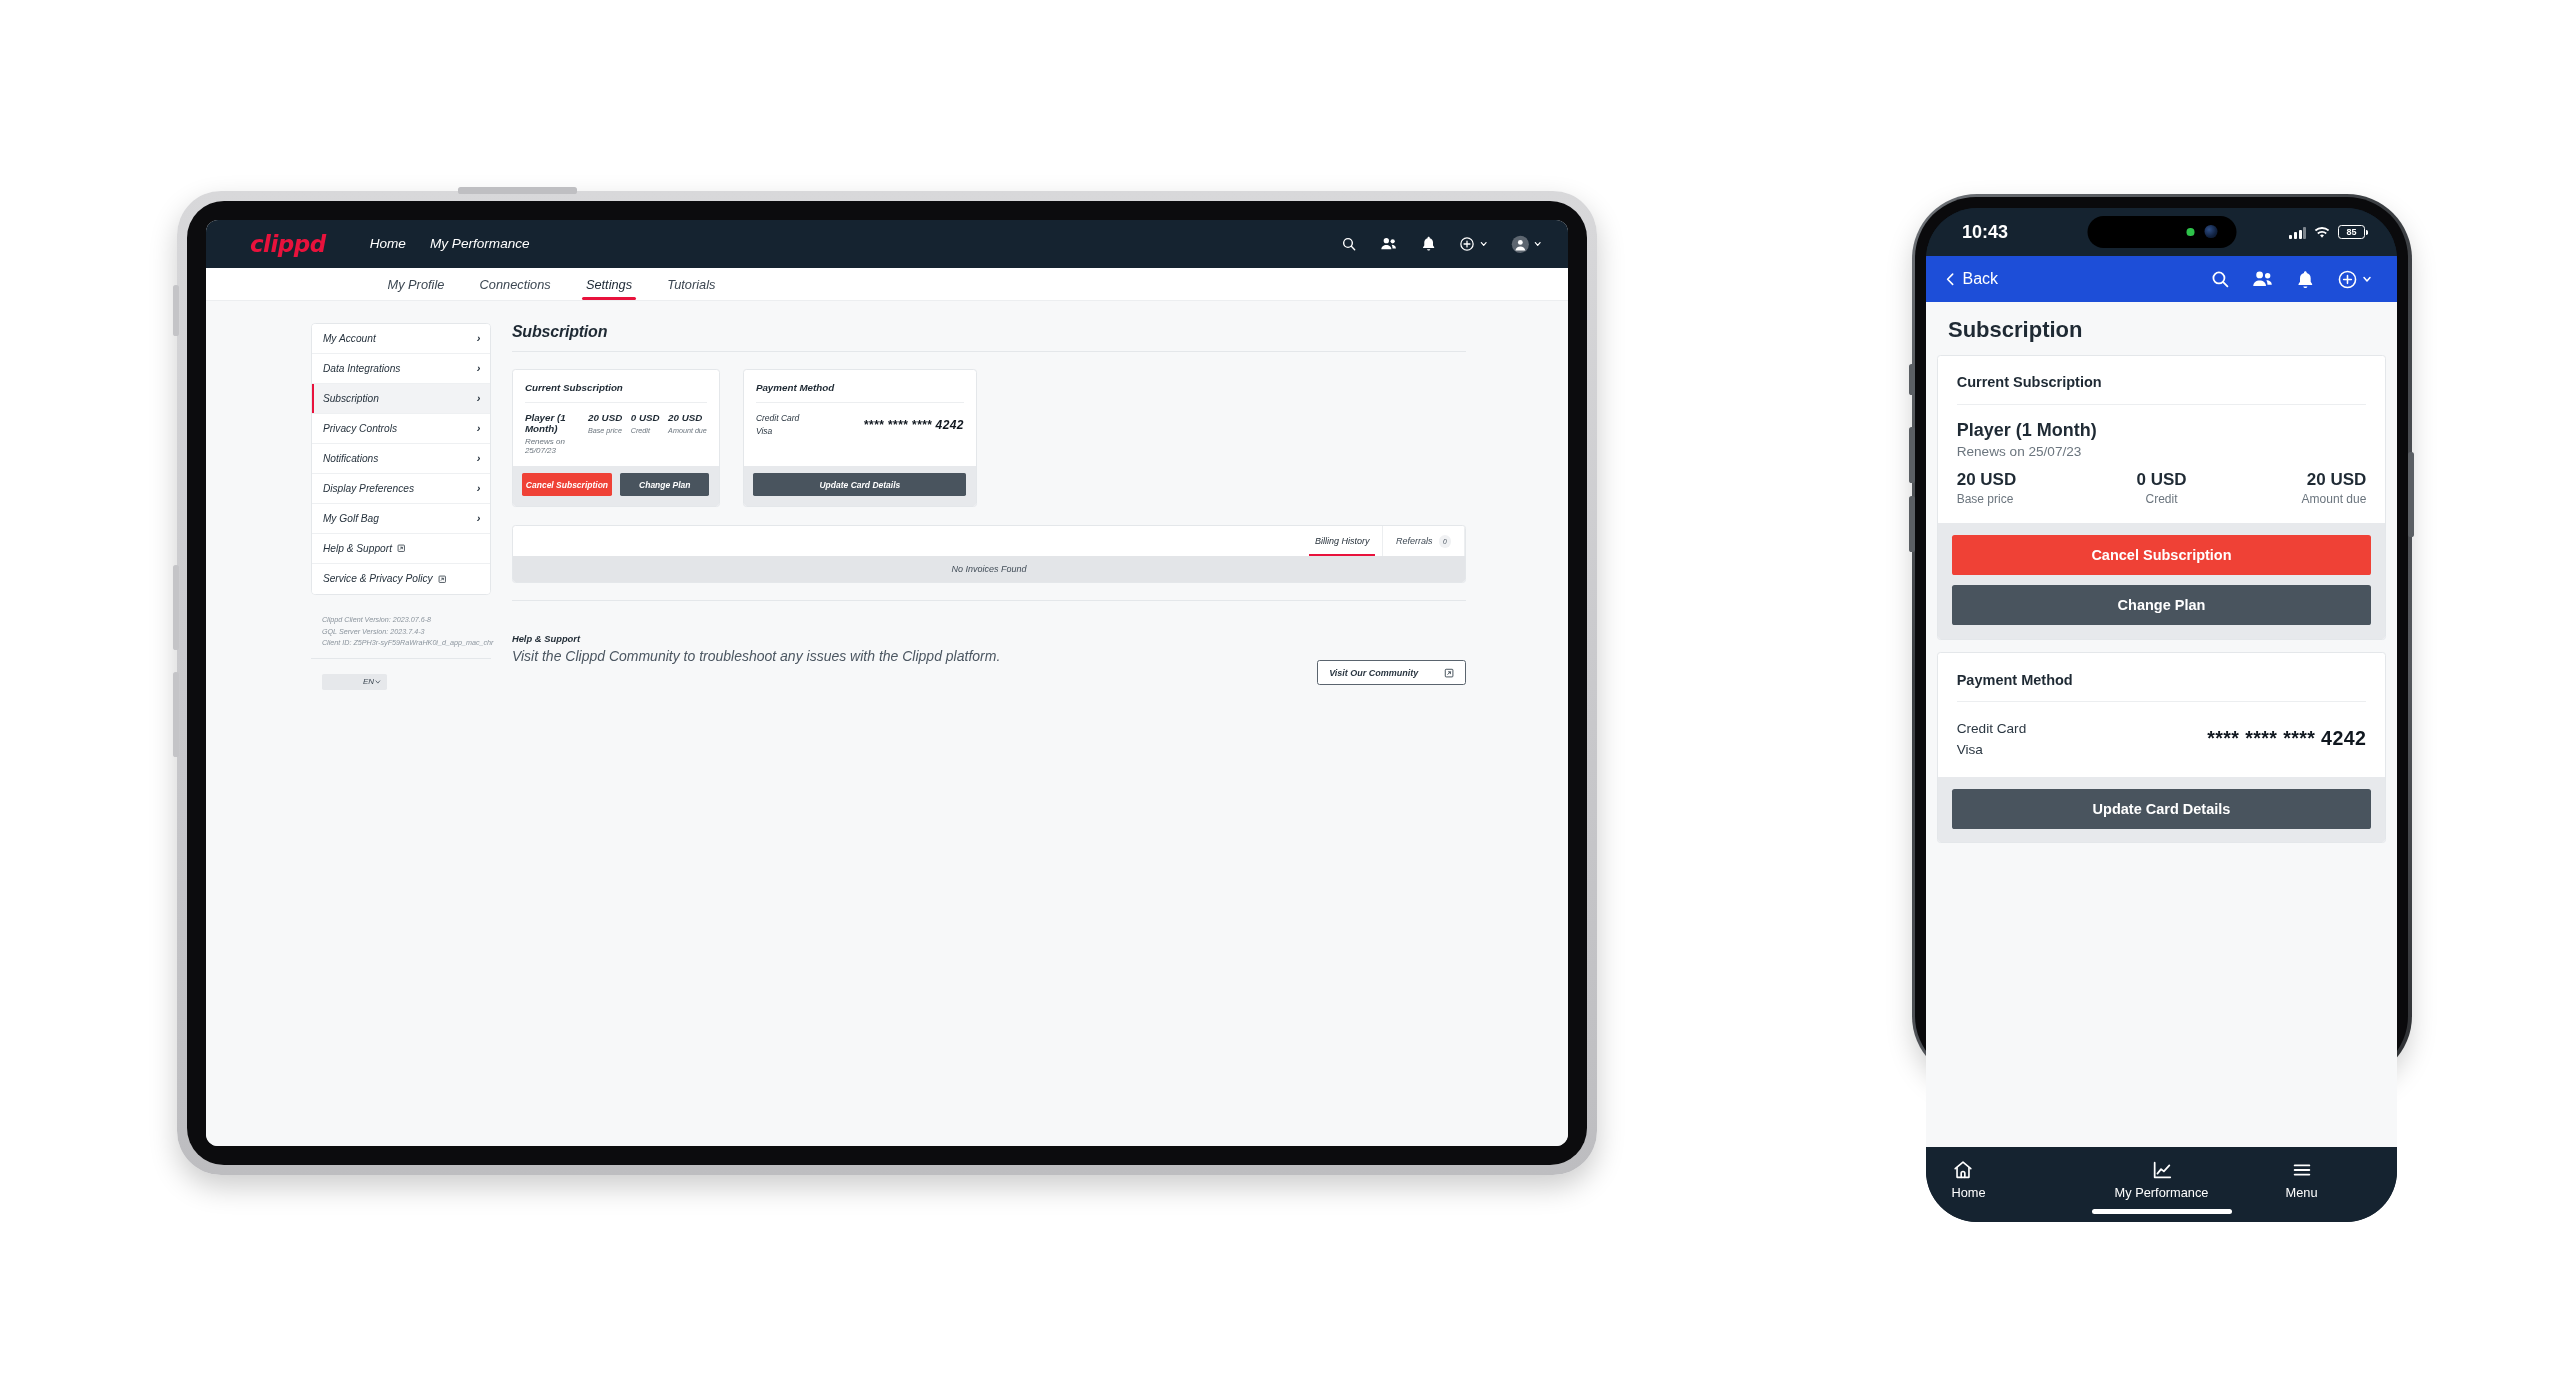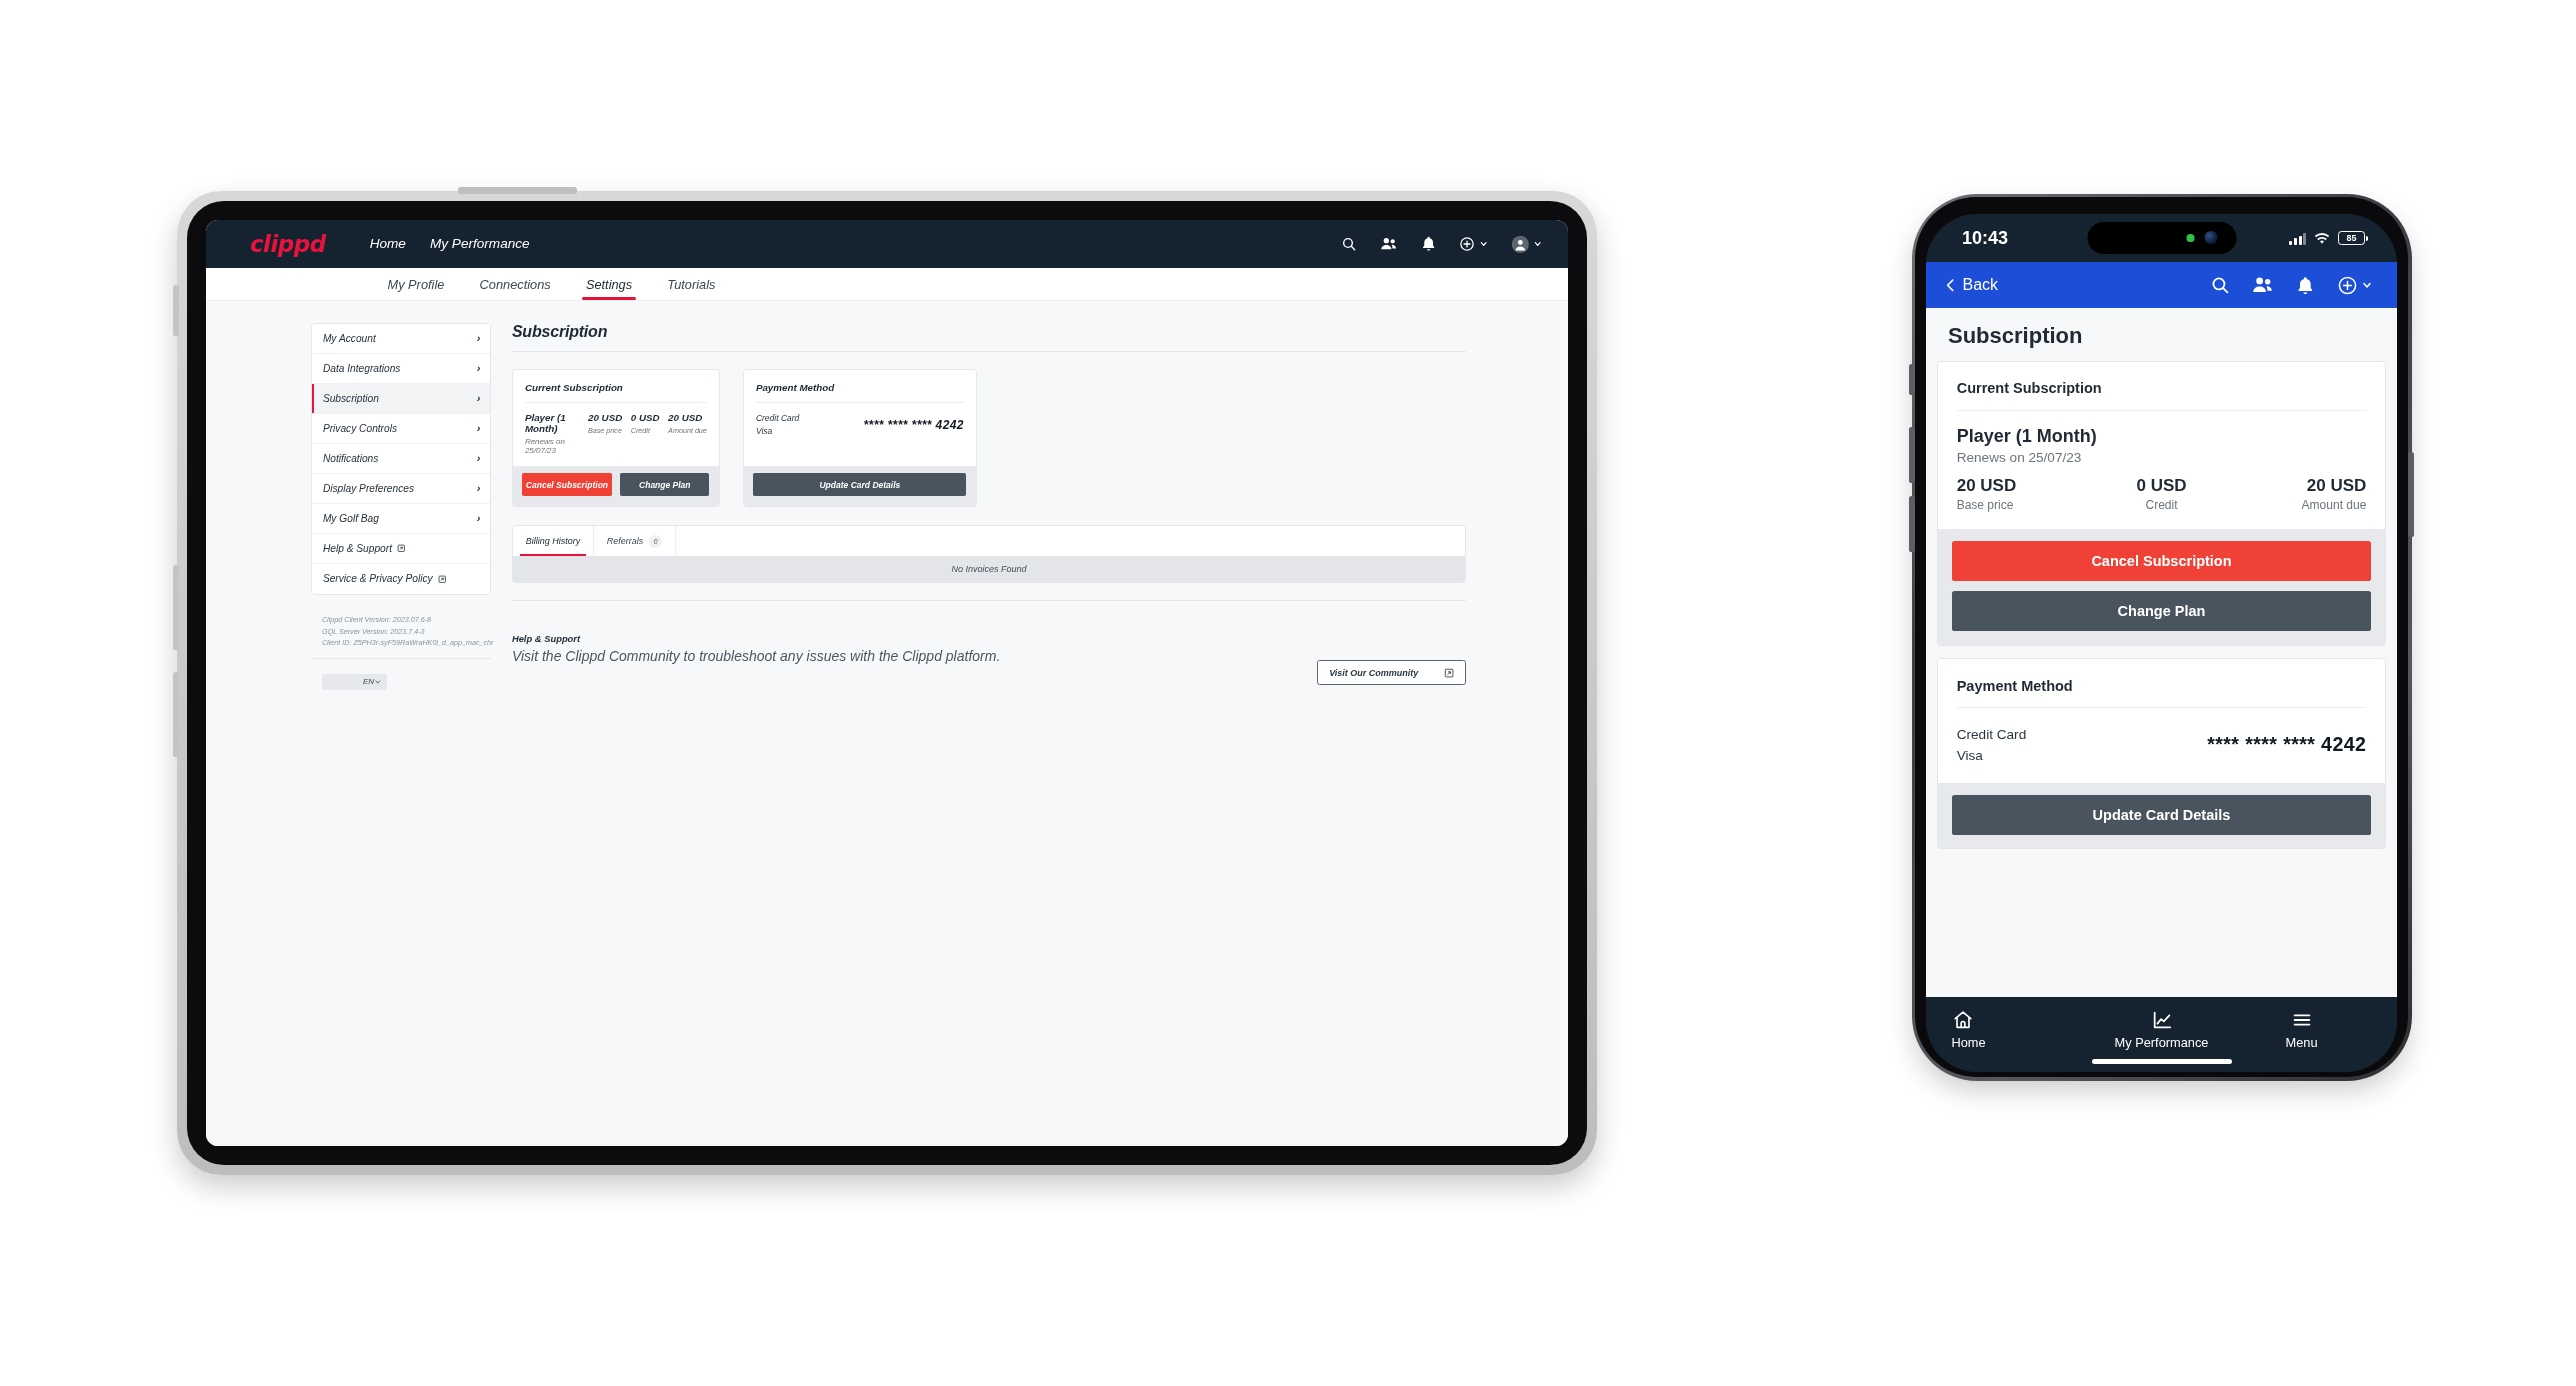--- a/index.html
+++ b/index.html
@@ -138,21 +138,21 @@
   .btn-red { background:#ef4136; flex:1; }
   .btn-dark { background:#49545e; flex:1; }
 
   .pay-row { display:flex; align-items:center; }
   .pay-left { font-size:8.5px; color:#2b3742; line-height:1.5; }
   .pay-num { margin-left:auto; font-size:12px; font-weight:700; color:#111820; letter-spacing:0.4px; }
 
   .tabs-card {
     margin-top:18.7px; background:#fff; border:0.9px solid #e4e7ea; border-radius:3.4px; overflow:hidden;
   }
-  .tabs-head { display:flex; align-items:stretch; height:30px; }
+  .tabs-head { display:flex; align-items:stretch; height:30px;justify-content:flex-end; }
   .tab-i {
     display:flex; align-items:center; gap:6px; padding:0 12.8px; font-size:9px;
     color:#3c4752; position:relative; cursor:pointer; border-right:0.9px solid #eceef0;
   }
   .tab-i.active { color:#1f2a34; font-weight:400; }
   .tab-i.active:after {
     content:""; position:absolute; left:6.8px; right:6.8px; bottom:0; height:2.1px; background:#e8123c;
   }
   .badge {
     width:12.8px; height:12.8px; border-radius:50%; background:#f0f1f3; color:#4a5560;
@@ -185,21 +185,21 @@
     position:absolute; left:-3.4px; top:-3.4px; width:500px; height:887px;
     border-radius:65px;
     background:linear-gradient(135deg,#6f7378 0%, #3a3d41 35%, #55585d 70%, #2c2e31 100%);
   }
   .phone-inner { position:absolute; left:0; top:0; width:493px; height:880px; background:#0a0a0c; border-radius:61px; }
   .pbtn-l1 { position:absolute; left:-6px; top:167px; width:6px; height:31px; background:#5b5f64; border-radius:2.6px;}
   .pbtn-l2 { position:absolute; left:-6px; top:230px; width:6px; height:56px; background:#5b5f64; border-radius:2.6px;}
   .pbtn-l3 { position:absolute; left:-6px; top:299px; width:6px; height:56px; background:#5b5f64; border-radius:2.6px;}
   .pbtn-r1 { position:absolute; right:-6px; top:255px; width:6px; height:85px; background:#5b5f64; border-radius:2.6px;}
   .phone-screen {
-    position:absolute; left:11px; top:17px; width:471px; height:858px;
+    position:absolute; left:11px; top:11px; width:471px; height:1014px;
     background:#152330; border-radius:51px; overflow:hidden;
     display:flex; flex-direction:column;
   }
   .statusbar {
     height:48px; background:#152330; display:flex; align-items:center;
     padding:0 32px 0 36px; position:relative; flex:none;
   }
   .sb-time { color:#fff; font-size:18px; font-weight:700; }
   .island {
     position:absolute; left:50%; transform:translateX(-50%); top:7.7px;

